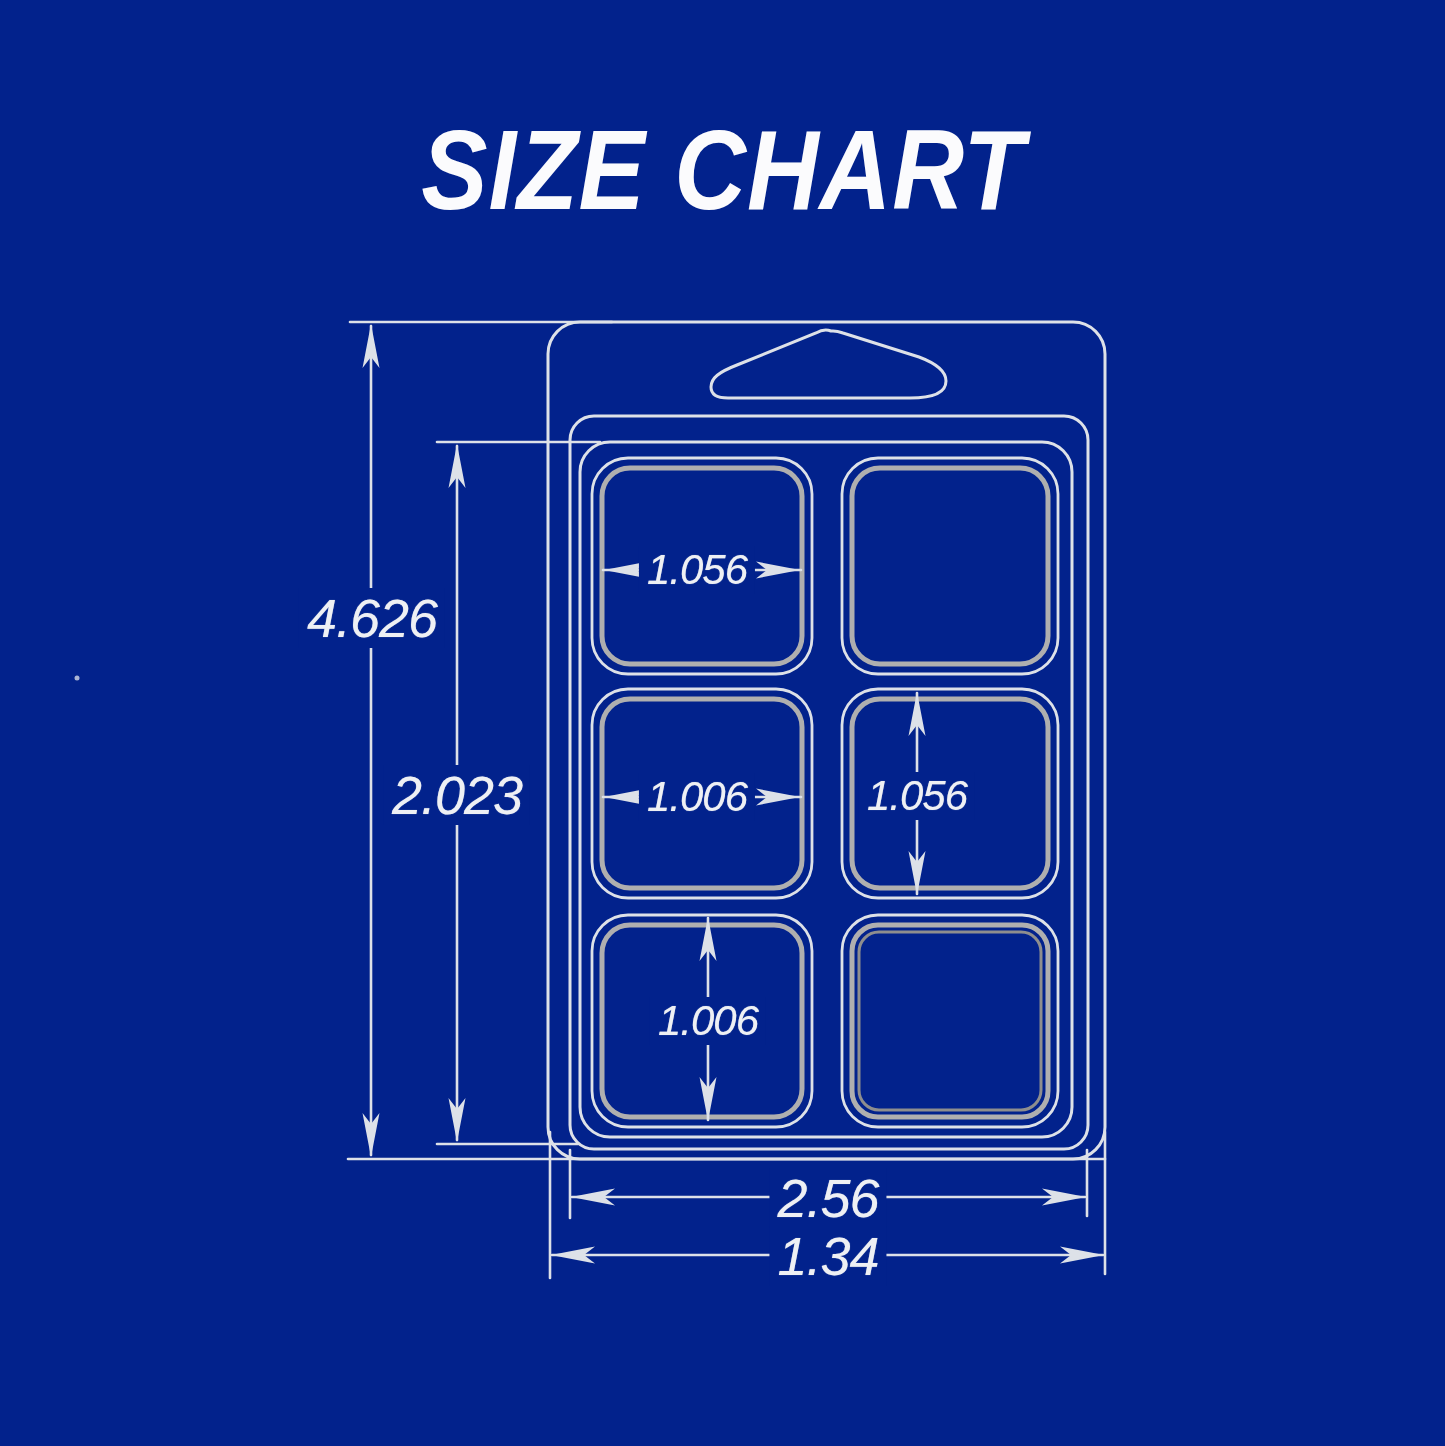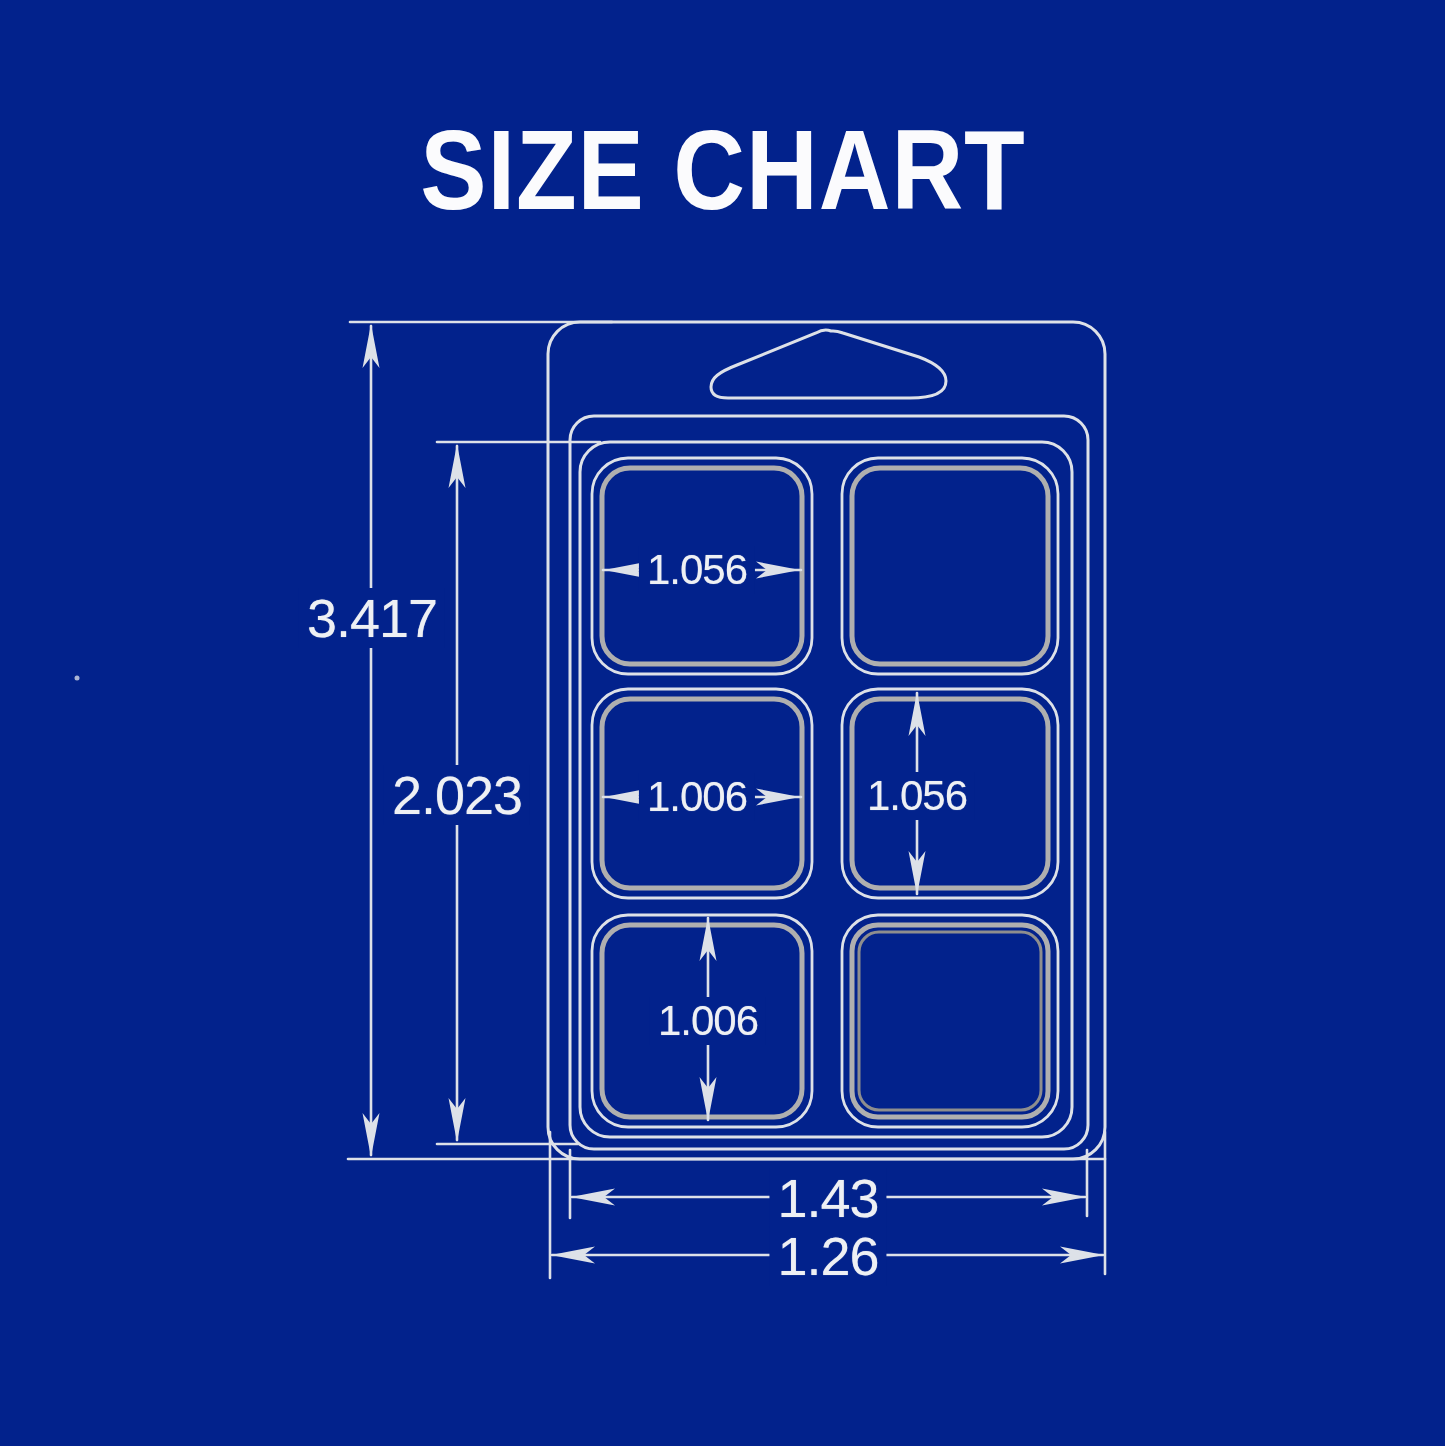--- a/index.html
+++ b/index.html
@@ -9,21 +9,21 @@
     --text:#EEF0F4;
   }
   html,body{margin:0;padding:0;}
   body{
     width:1445px;height:1446px;
     background:var(--bg);
     position:relative;
     overflow:hidden;
     font-family:"Liberation Sans", sans-serif;
   }
-  #stage{position:absolute;left:0;top:0;width:1445px;height:1446px;}
+  #stage{position:absolute;left:0;top:0;width:1445px;height:1446px;font-style:italic;}
   svg{position:absolute;left:0;top:0;}
   .ln{stroke:var(--line);stroke-width:3;fill:none;stroke-linecap:round;}
   .thin{stroke:var(--line);stroke-width:2.6;fill:none;stroke-linecap:round;}
   .cavout{stroke:var(--line);stroke-width:2.8;fill:none;}
   .cavin{stroke:var(--line-soft);stroke-width:5;fill:none;}
   .cavin2{stroke:#8E8E8E;stroke-width:3;fill:none;}
   .ahead{fill:var(--line);stroke:none;}
   .lbl{
     position:absolute;
     transform:translate(-50%,-50%);
@@ -159,21 +159,21 @@
       <path class="thin" d="M550 1132 V1278"></path>
       <path class="thin" d="M1105 1132 V1274"></path>
       <path class="thin" d="M552 1255 H1103"></path>
       <use href="#ah" class="ahead" transform="translate(551,1255) rotate(180)"></use>
       <use href="#ah" class="ahead" transform="translate(1104,1255)"></use>
     </g>
   </svg>
 
   <div id="title">SIZE CHART</div>
 
-  <div id="d-oh" class="lbl lbl-side">3.417</div>
+  <div id="d-oh" class="lbl lbl-side">4.626</div>
   <div id="d-th" class="lbl lbl-side">2.023</div>
   <div id="d-cw1" class="lbl lbl-cav">1.056</div>
   <div id="d-cw2" class="lbl lbl-cav">1.006</div>
   <div id="d-ch1" class="lbl lbl-cav">1.056</div>
   <div id="d-ch2" class="lbl lbl-cav">1.006</div>
-  <div id="d-iw" class="lbl lbl-bottom">1.43</div>
-  <div id="d-ow" class="lbl lbl-bottom">1.26</div>
+  <div id="d-iw" class="lbl lbl-bottom">2.56</div>
+  <div id="d-ow" class="lbl lbl-bottom">1.34</div>
 </div>
 
 </body></html>

